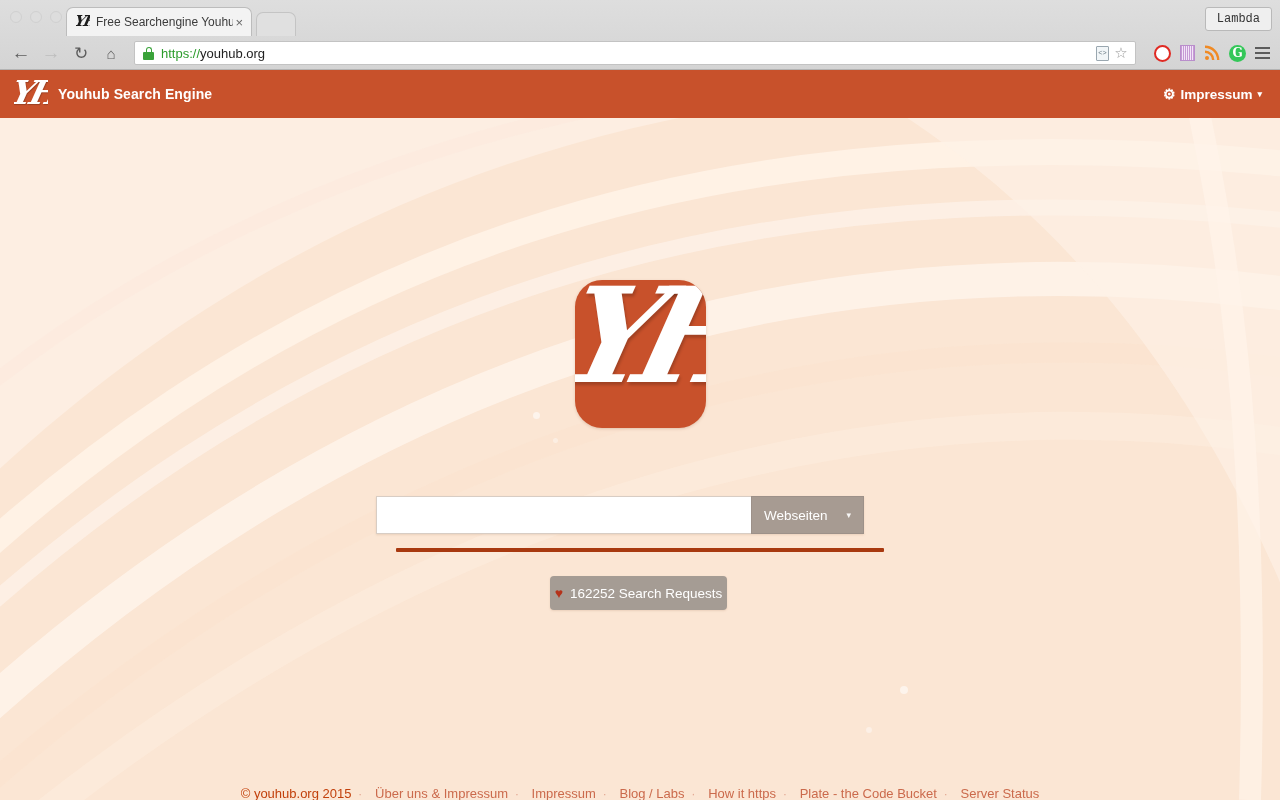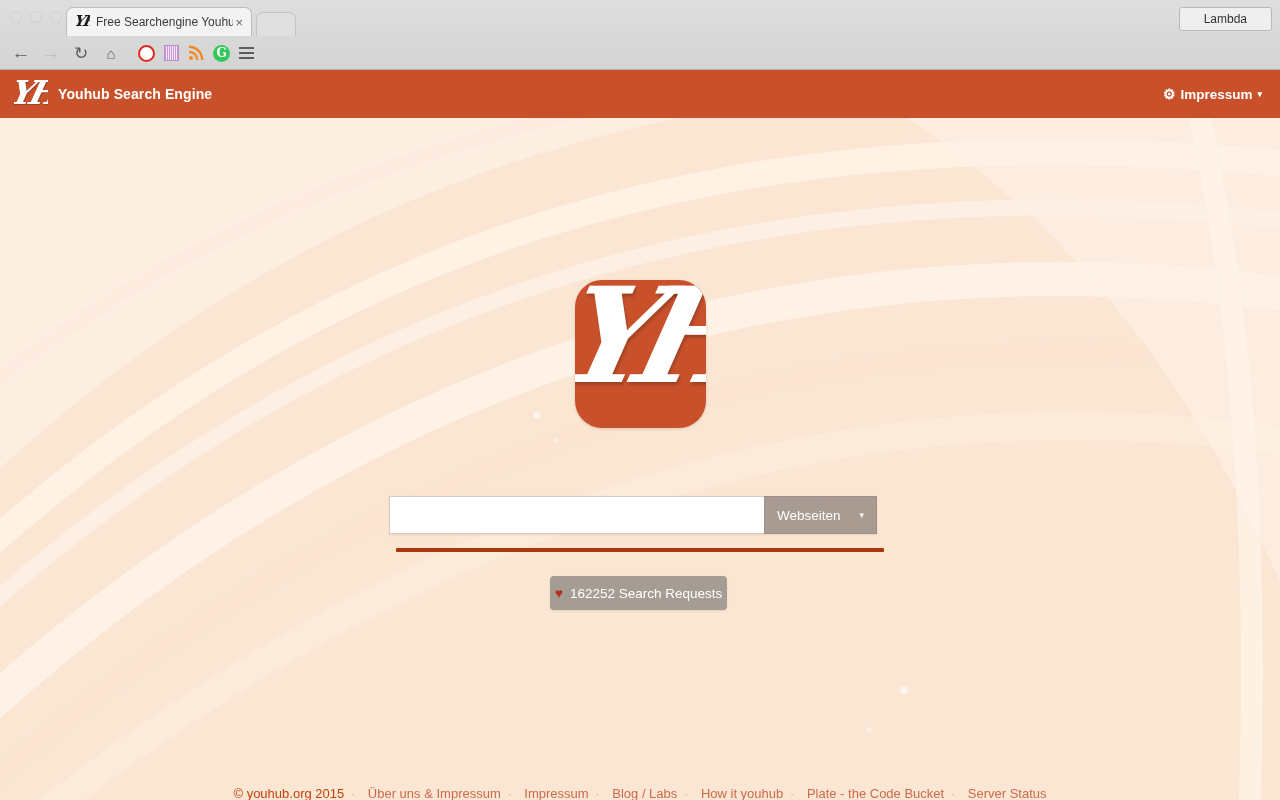--- a/index.html
+++ b/index.html
@@ -70,26 +70,27 @@
     position: absolute; left: 256px; top: 12px;
     width: 40px; height: 24px;
     background: #e0e0e0;
     border: 1px solid #c4c4c4;
     border-bottom: none;
     border-radius: 7px 7px 0 0;
   }
   #profile-button {
     position: absolute; right: 8px; top: 7px;
     height: 24px;
-    padding: 0 24px;
+    padding: 0 11px;
     background: #efefef;
     border: 1px solid #b9b9b9;
     border-radius: 3px;
     font-size: 12px; color: #333;
     line-height: 22px;
+    font-family: Liberation Mono, monospace;
   }
 
   #toolbar {
     position: absolute; top: 36px; left: 0;
     width: 1280px; height: 34px;
     display: flex; align-items: center;
   }
   .nav-btn {
     width: 30px; height: 30px;
     display: flex; align-items: center; justify-content: center;
@@ -276,21 +277,21 @@
     position: absolute; left: 0; top: 330px;
     width: 1280px;
     text-align: center;
     font-size: 31px;
     color: #2b2b2b;
     letter-spacing: 7px;
     font-weight: 300;
     font-family: "DejaVu Sans", sans-serif;
   }
   #search-row {
-    position: absolute; left: 389px; top: 378px;
+    position: absolute; left: 376px; top: 378px;
     width: 488px; height: 38px;
     display: flex;
     box-shadow: 0 1px 2px rgba(160,110,80,.18);
   }
   #search-input {
     flex: 1 1 auto;
     height: 38px;
     border: 1px solid #d8cdc4;
     border-right: none;
     background: #ffffff;
@@ -370,20 +371,31 @@
 
     <div id="profile-button">Lambda</div>
   </div>
 
   <div id="toolbar">
     <div class="nav-btn" id="nav-back">←</div>
     <div class="nav-btn disabled">→</div>
     <div class="nav-btn" id="reload-icon">↻</div>
     <div class="nav-btn" id="home-icon">⌂</div>
 
+    <div id="omnibox">
+      <span id="lock-icon">
+        <span class="shackle"></span>
+          <span class="body"></span>
+      </span>
+      <span id="url-text"><span class="scheme">https://</span><span>youhub.org</span></span>
+      <span id="omnibox-right">
+        <span class="omni-icon" id="code-icon">&lt;&gt;</span>
+        <span class="omni-icon" id="star-icon">☆</span>
+      </span>
+    </div>
 
     <div id="extensions">
       <span class="ext-icon" id="ext-opera"></span>
       <span class="ext-icon" id="ext-barcode"></span>
       <span class="ext-icon" id="ext-rss">
         <svg width="16" height="16" viewBox="0 0 16 16" aria-hidden="true">
           <circle cx="3" cy="13" r="2" fill="#f08a24"></circle>
           <path d="M1 8a7 7 0 0 1 7 7h2.4A9.4 9.4 0 0 0 1 5.6z" fill="#f08a24"></path>
           <path d="M1 3a12 12 0 0 1 12 12h2.4A14.4 14.4 0 0 0 1 .6z" fill="#f08a24"></path>
         </svg>
@@ -461,21 +473,21 @@
 
     <div id="footer">
       <span id="copyright">© youhub.org 2015</span>
       <span class="sep">·</span>
       <span class="flink">Über uns &amp; Impressum</span>
       <span class="sep">·</span>
       <span class="flink">Impressum</span>
       <span class="sep">·</span>
       <span class="flink">Blog / Labs</span>
       <span class="sep">·</span>
-      <span class="flink">How it youhub</span>
+      <span class="flink">How it https</span>
       <span class="sep">·</span>
       <span class="flink">Plate - the Code Bucket</span>
       <span class="sep">·</span>
       <span class="flink">Server Status</span>
     </div>
 
   </div>
 </div>
 
 </body></html>

